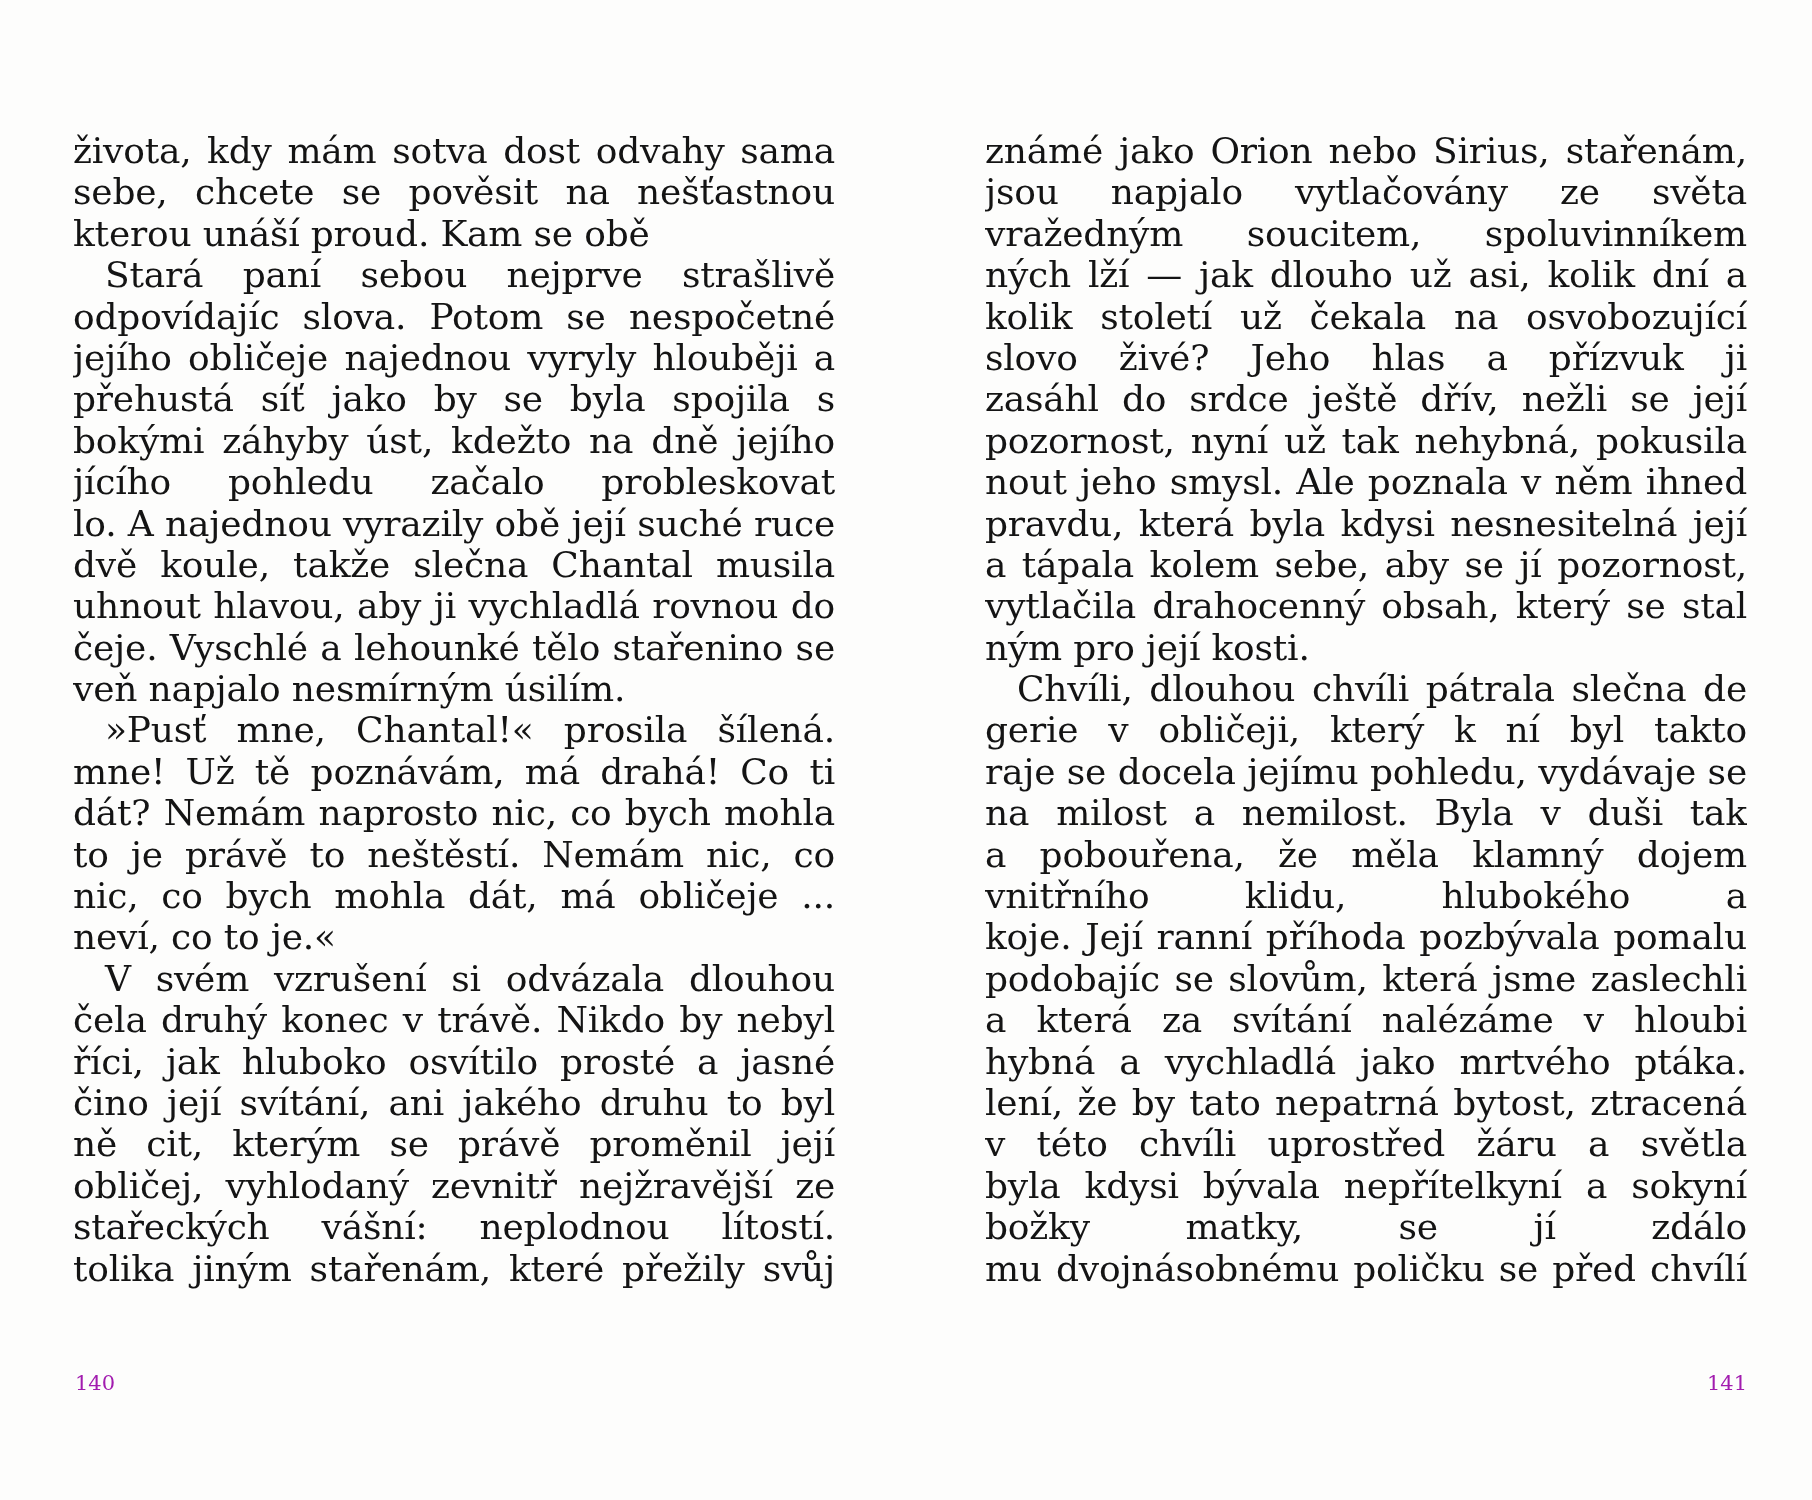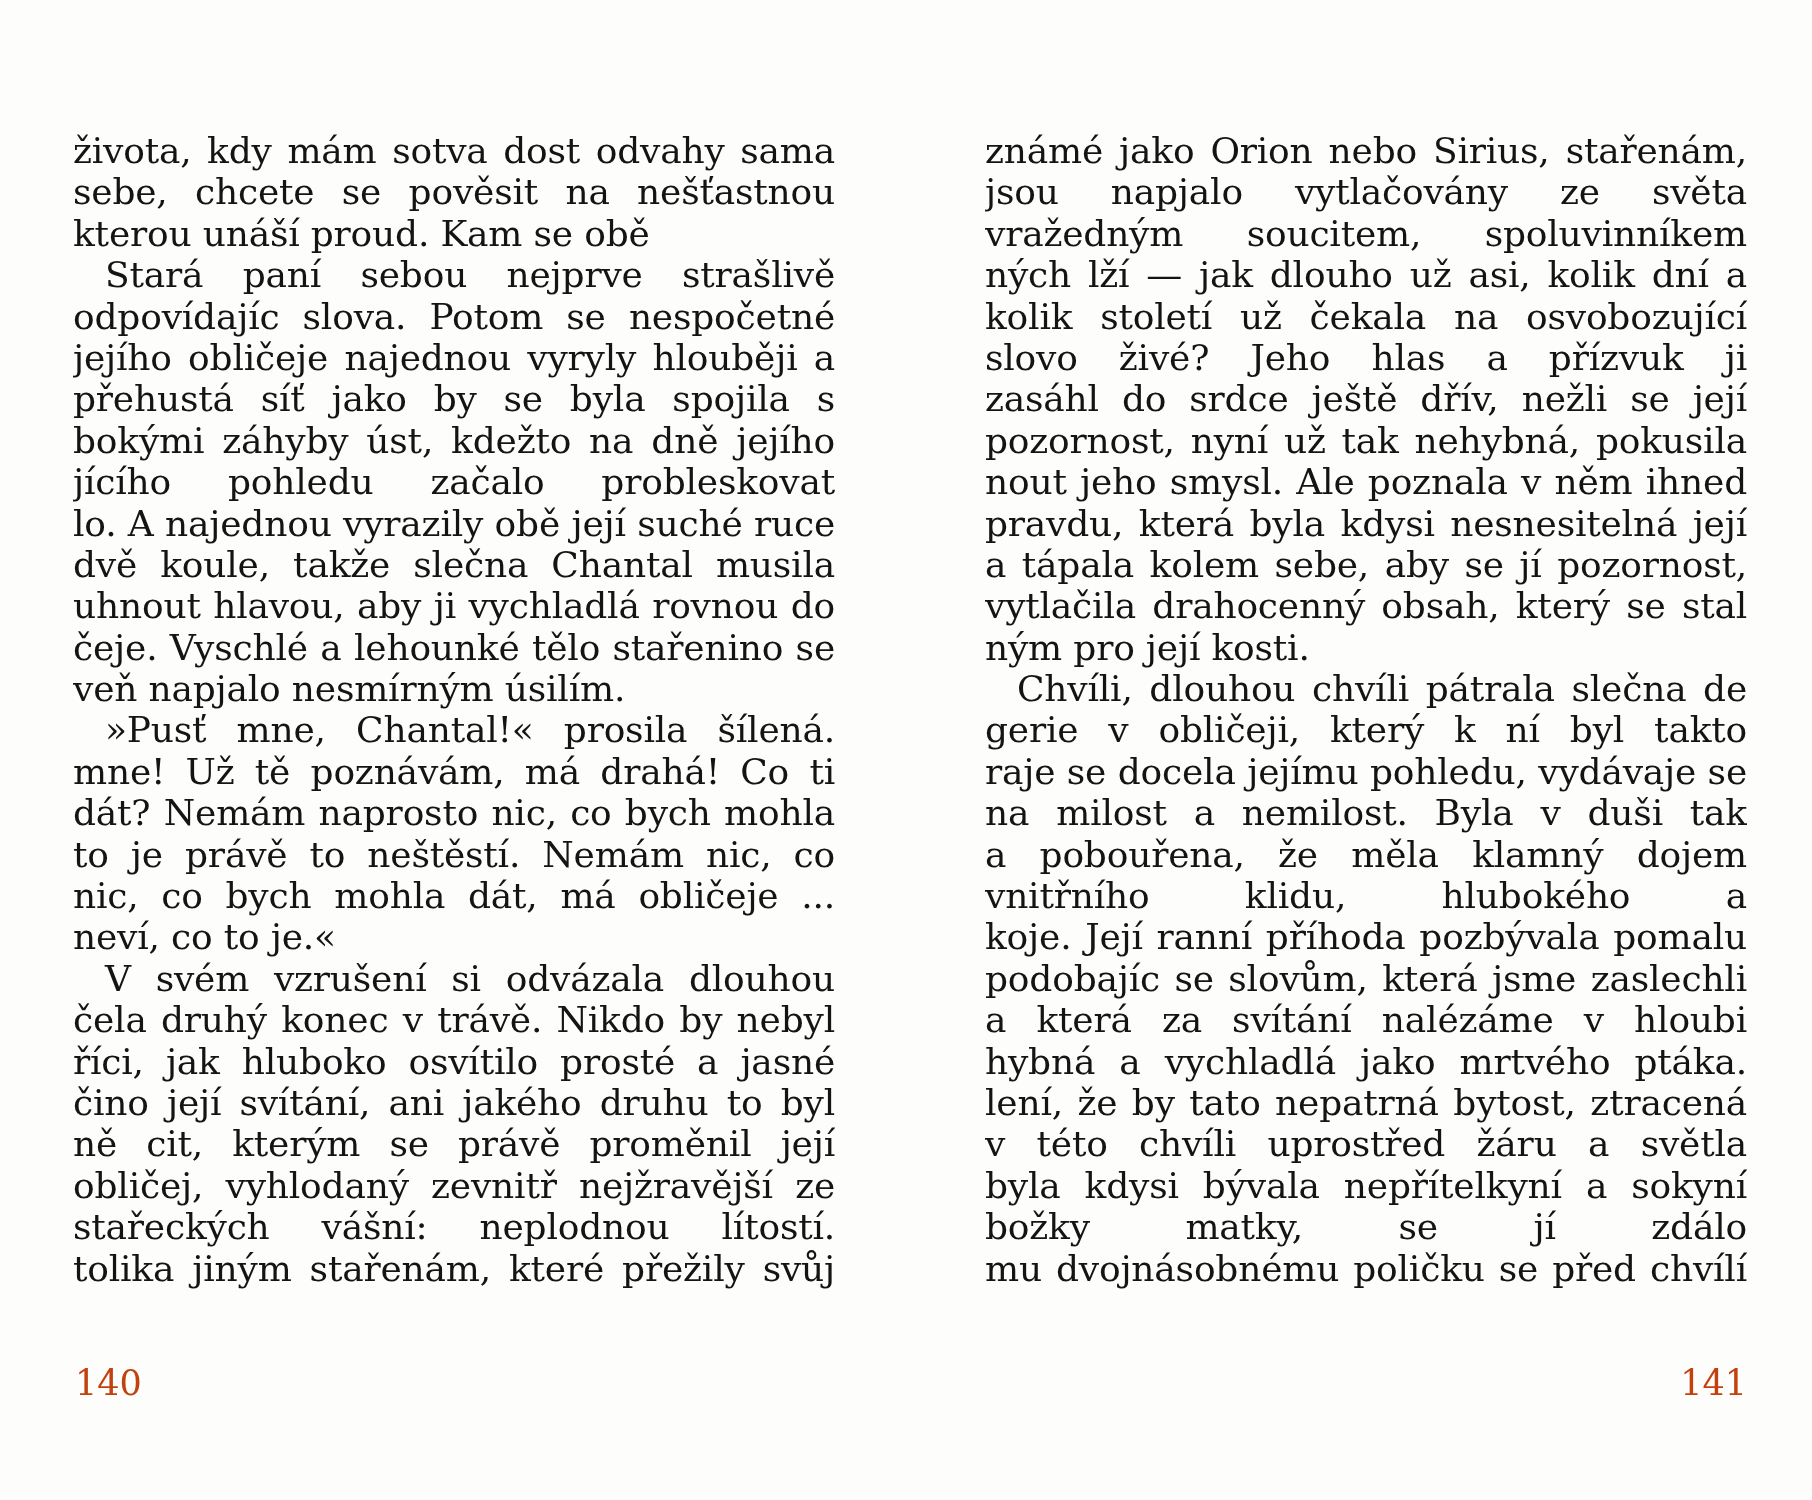--- a/index.html
+++ b/index.html
@@ -35,23 +35,23 @@
   .line.end {
     text-align: left;
     text-align-last: left;
   }
   .line.indent {
     text-indent: 32px;
   }
   .page-num {
     position: absolute;
     top: 1368px;
-    font-size: 35px;
+    font-size: 21px;
     line-height: 30px;
-    color: #c2410c;
+    color: #a21caf;
   }
   .page-num.left-num  { left: 75px; }
   .page-num.right-num { left: 985px; width: 762px; text-align: right; }
 </style>
 </head>
 <body>
 
 <div class="screen">
 
   <div class="page-col left">

